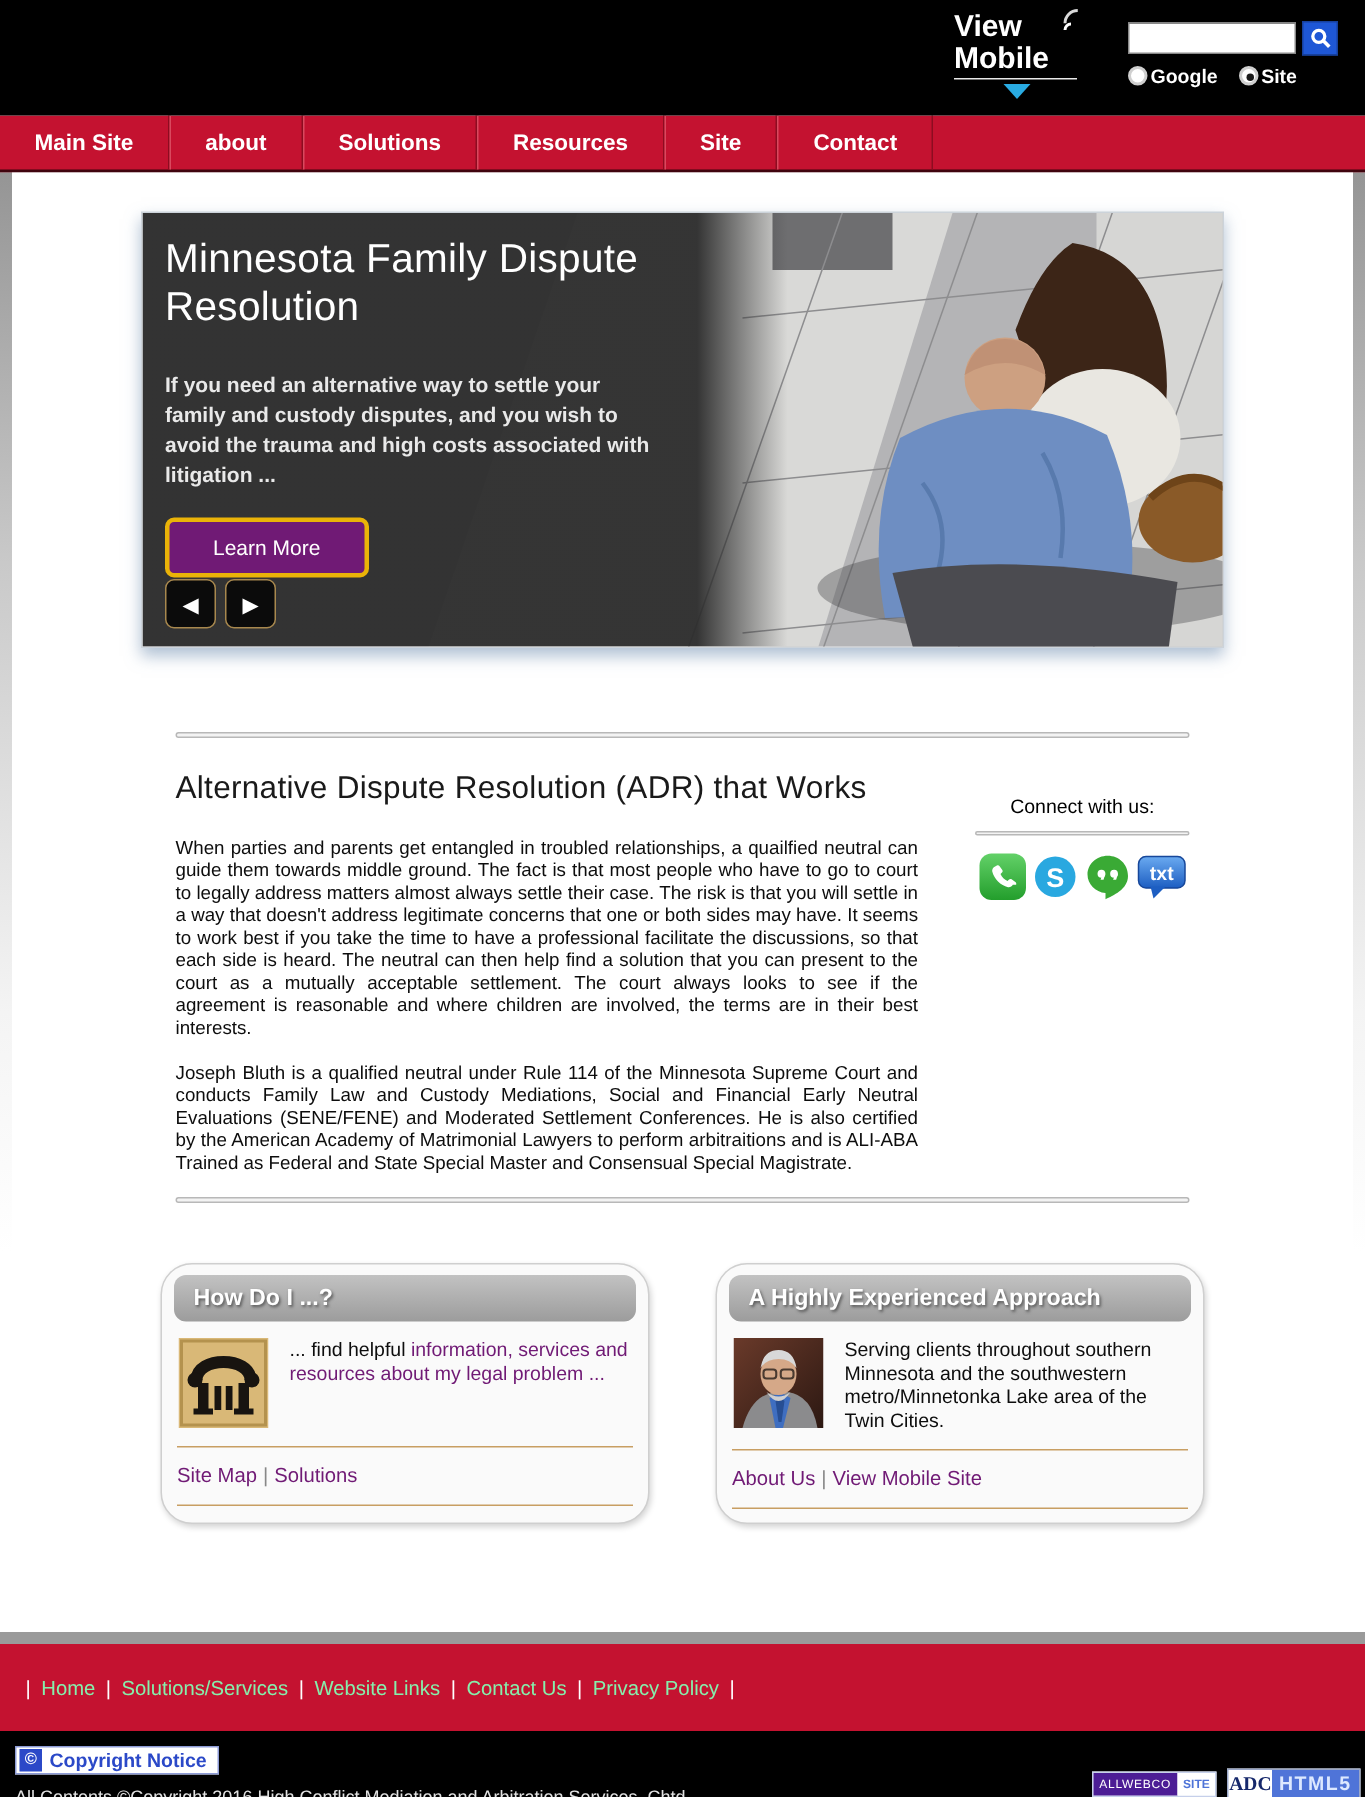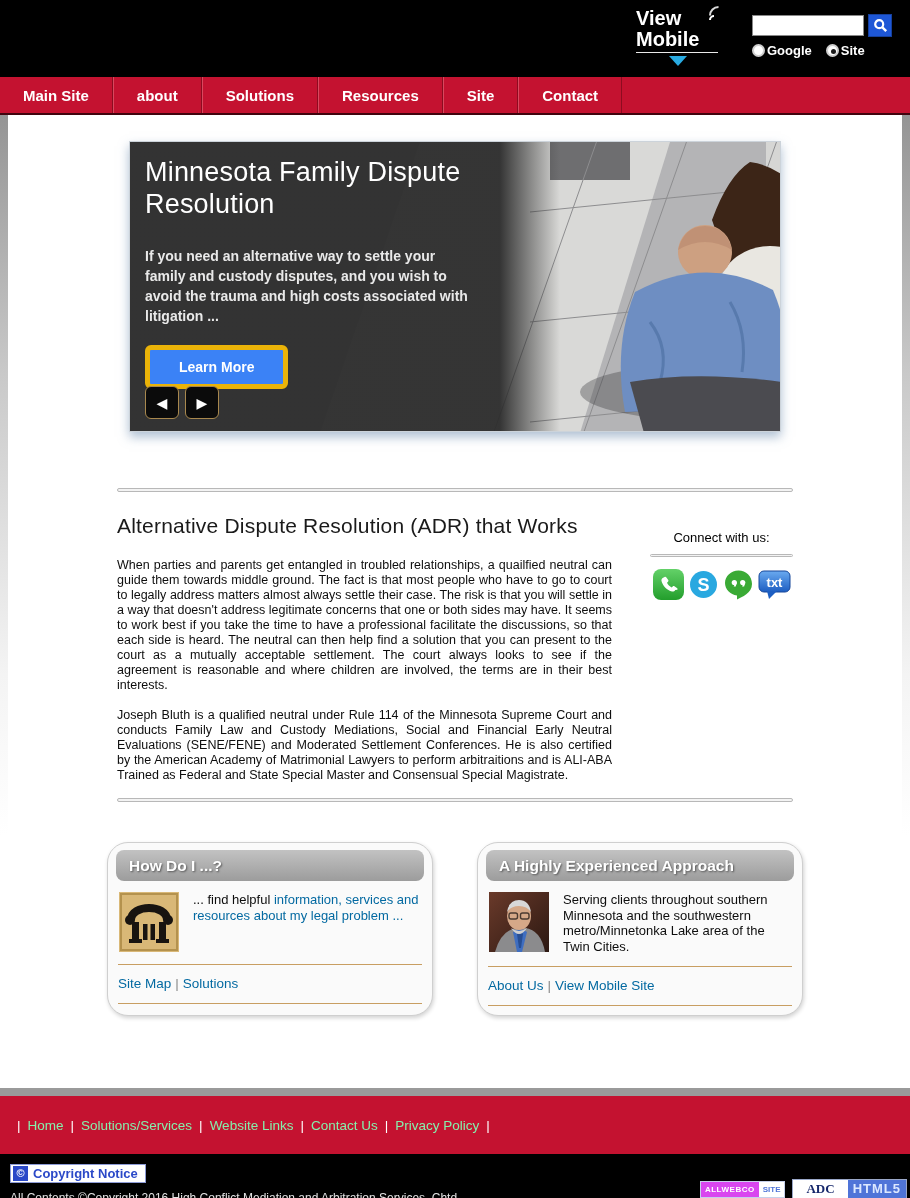--- a/index.html
+++ b/index.html
@@ -26,28 +26,28 @@
   
   .nav { height:38px; background:#c41230; border-bottom:2px solid #40040e; display:flex; }
   .nav a { color:#fff; font-size:15px; font-weight:bold; line-height:38px; padding:0 23px; text-decoration:none; border-right:1px solid #8d0c20; border-left:1px solid #d9495e; }
   .nav a:first-child { border-left:none; }
 
   
   .body-bg { background: linear-gradient(180deg,#959595 0,#c9c9c9 260px,#f4f4f4 560px,#ffffff 720px); }
   .wrapper { width:894px; margin:0 auto; background:#fff; padding:26px 0 72px; }
 
   
-  .hero { position:relative; width:652px; height:291px; margin:0 auto; border:1px solid #ccd3da; overflow:hidden; box-shadow:0 5px 10px rgba(110,140,175,.55); }
+  .hero { position:relative; width:722px; height:291px; margin:0 auto; border:1px solid #ccd3da; overflow:hidden; box-shadow:0 5px 10px rgba(110,140,175,.55); }
   .hero-photo { position:absolute; left:0; top:0; }
   .hero-overlay { position:absolute; left:0; top:0; bottom:0; width:430px;
     background:linear-gradient(90deg, rgba(44,44,44,.95) 0%, rgba(44,44,44,.95) 86%, rgba(44,44,44,0) 100%); }
   .hero-content { position:absolute; left:15px; top:14px; width:370px; color:#fff; }
   .hero-content h2 { font-size:27px; font-weight:normal; line-height:32px; letter-spacing:.2px; }
   .hero-content p { margin-top:26px; width:330px; font-size:14px; line-height:20px; color:#e9e9e9;font-weight:bold; }
-  .btn-gold { display:inline-block; margin-top:19px; padding:9px 29px; background:#3b82f6; border:5px solid #eab308; border-radius:6px; color:#fff; font-size:14px; font-weight:bold; text-decoration:none; cursor:pointer; }
+  .btn-gold { display:inline-block; margin-top:19px; padding:9px 29px; background:#701a75; border:3px solid #eab308; border-radius:6px; color:#fff; font-size:14px; font-weight:normal; text-decoration:none; cursor:pointer; }
   .hero-arrows { position:absolute; left:15px; top:244px; display:flex; gap:6px; }
   .arrow-btn { width:34px; height:33px; background:#0b0b0b; border:1px solid #a8884e; border-radius:6px; color:#fff; font-size:14px; display:flex; align-items:center; justify-content:center; cursor:pointer; }
 
   
   .content { width:676px; margin:56px auto 0; }
   .divider { height:4px; background:#f3f3f3; border:1px solid #b8b8b8; border-radius:2px; }
   .article-row { display:flex; margin-top:10px; }
   .article-main { width:495px; }
   .article-main h1 { font-size:21px; font-weight:500; color:#1a1a1a; margin:12px 0 20px; letter-spacing:.2px; }
   .article-main p { font-size:12.5px; line-height:15px; text-align:justify; color:#0d0d0d; margin-bottom:15px; }
@@ -59,39 +59,39 @@
 
   
   .boxes { display:flex; justify-content:space-between; width:696px; margin:40px auto 0; }
   .box { width:326px; background:#fafafa; border:1px solid #cfcfcf; border-radius:21px; box-shadow:1px 2px 4px rgba(0,0,0,.18); padding:7px 8px 6px; }
   .box-header { height:31px; border-radius:8px; background:linear-gradient(#c2c2c2,#9c9c9c); color:#fff; font-size:15.5px; font-weight:bold; line-height:31px; padding-left:13px; text-shadow:1px 1px 2px rgba(80,80,80,.9); }
   .box-body { display:flex; gap:14px; padding:11px 3px 9px; min-height:80px; }
   .box-img { width:60px; height:60px; flex:none; }
   .box-text { font-size:13px; line-height:15.5px; color:#0d0d0d; }
   .box-divider { border-top:1px solid #c89e62; margin:3px 2px; }
   .box-links { padding:8px 2px 9px; font-size:13.5px; }
-  a.link { color:#0369a1; text-decoration:none; cursor:pointer; }
+  a.link { color:#701a75; text-decoration:none; cursor:pointer; }
   .pipe { color:#888; margin:0 4px; }
 
   
   .gray-strip { height:8px; background:#9a9a9a; }
   .footer-red { height:58px; background:#c41230; display:flex; align-items:center; padding-left:10px; color:#fff; font-size:13.5px; }
   .footer-red a { color:#86efac; text-decoration:none; cursor:pointer; }
   .footer-red .fpipe { margin:0 7px; }
   .footer-black { position:relative; height:59px; background:#000; padding:9px 0 0 10px; }
   .copyright-badge { display:inline-flex; align-items:center; background:#fff; border:1px solid #8d9bd6; padding:1px 2px; cursor:pointer; }
   .cb-icon { width:15px; height:15px; background:#2b49c8; color:#fff; font-size:11px; font-weight:bold; display:flex; align-items:center; justify-content:center; }
   .cb-label { color:#2b49c8; font-size:13px; font-weight:bold; padding:0 5px; }
   .copyright-text { color:#e2e2e2; font-size:12px; margin-top:8px; }
   .badges { position:absolute; right:3px; top:25px; display:flex; gap:7px; align-items:center; }
   .badge { display:flex; border:1px solid #c6d0ea; background:#fff; cursor:pointer; }
-  .badge .cell-blue { background:#d946ef; color:#fff; font-size:8px; font-weight:bold; letter-spacing:.5px; padding:3px 4px; }
+  .badge .cell-blue { background:#4c1d95; color:#fff; font-size:8px; font-weight:normal; letter-spacing:.5px; padding:3px 4px; }
   .badge .cell-white { background:#fff; color:#4f74d8; font-size:8px; font-weight:bold; padding:3px 4px; }
   .badge-adc { display:flex; border:1px solid #9aa7c8; background:#fff; align-items:stretch; cursor:pointer; }
-  .adc-left { font-family:"Liberation Serif",serif; font-weight:bold; font-size:13px; color:#16286b; padding:1px 13px; }
+  .adc-left { font-family:"Liberation Serif",serif; font-weight:bold; font-size:13px; color:#16286b; padding:1px 0; }
   .adc-right { background:#4f74d8; color:#dce8ff; font-size:13px; font-weight:bold; letter-spacing:1px; padding:1px 5px;text-align:right; }
 </style>
 </head>
 <body>
 
 <div class="header">
 
   <div class="view-mobile">
     <div class="vm-text">
       <span>View</span><br>

